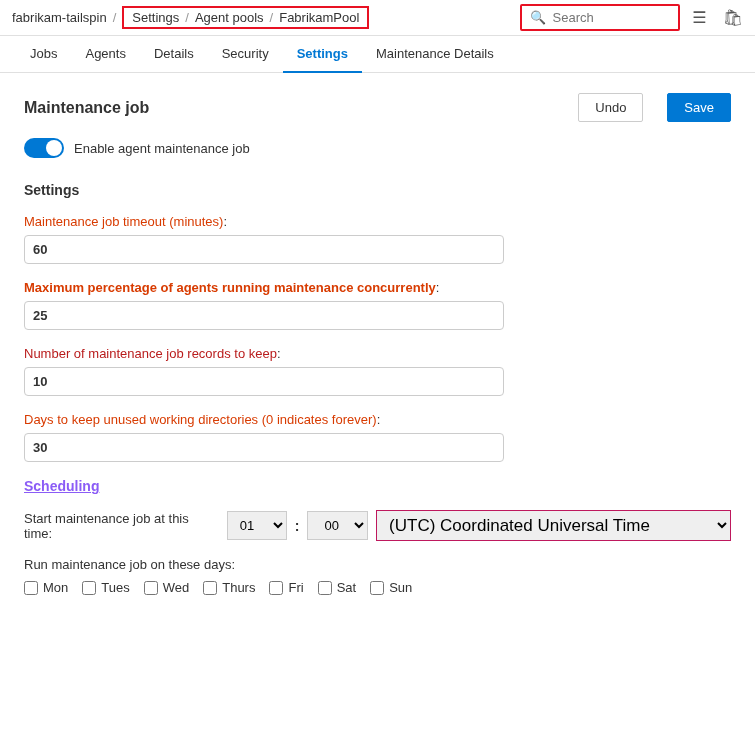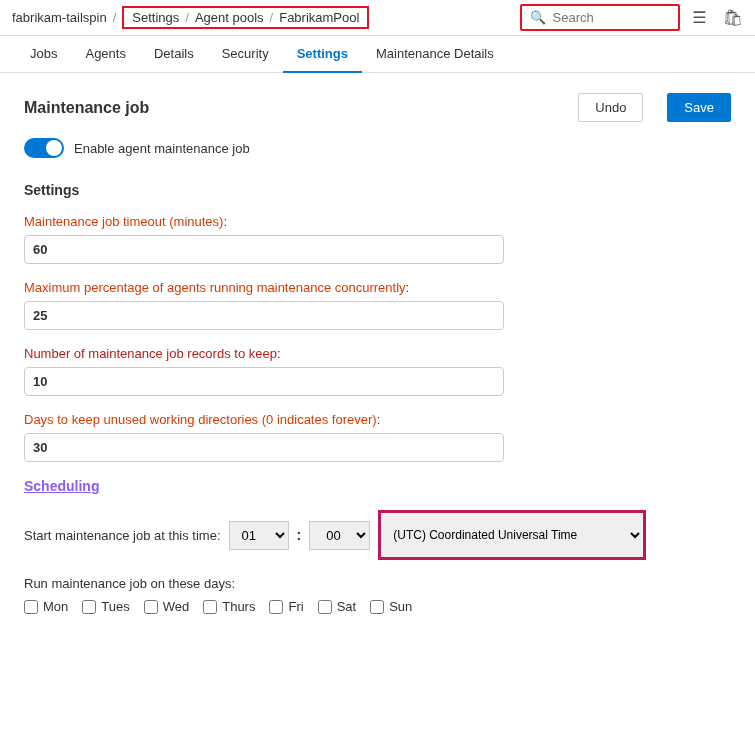--- a/index.html
+++ b/index.html
@@ -290,21 +290,21 @@
 
   <div class="form-group">
     <label class="form-label">
       <span style="color:#d83b01;">Maintenance job timeout (minutes)</span><span style="color:#333;">:</span>
     </label>
     <input class="form-input" type="text" value="60" style="">
   </div>
 
   <div class="form-group">
     <label class="form-label">
-      <span style="color:#d83b01;">Maximum percentage of agents running maintenance concurrently</span><span style="color:#333;">:</span>
+      <span style="color:#d83b01;font-weight:bold;">Maximum percentage of agents running maintenance concurrently</span><span style="color:#333;">:</span>
     </label>
     <input class="form-input" type="text" value="25" style="">
   </div>
 
   <div class="form-group">
     <label class="form-label">
       <span style="color:#b91c1c;">Number of maintenance job records to keep</span><span style="color:#333;">:</span>
     </label>
     <input class="form-input" type="text" value="10" style="">
   </div>
@@ -334,21 +334,21 @@
       <option value="11">11</option>
       <option value="12">12</option>
     </select>
     <span style="font-size:14px; font-weight:600;">:</span>
     <select style="border:1px solid #ccc; padding:5px 12px; font-size:13px; min-width:60px;">
       <option value="00">00</option>
       <option value="15">15</option>
       <option value="30">30</option>
       <option value="45">45</option>
     </select>
-    <select style="border:3px solid #be185d; padding:14px 8px; font-size:12px; min-width:240px;">
+    <select style="border:1px solid #be185d; padding:4px 8px; font-size:17px; min-width:240px;">
       <option value="utc">(UTC) Coordinated Universal Time</option>
       <option value="est">(UTC-05:00) Eastern Time (US &amp; Canada)</option>
       <option value="pst">(UTC-08:00) Pacific Time (US &amp; Canada)</option>
     </select>
   </div>
 
   <div>
     <div class="days-label">Run maintenance job on these days:</div>
     <div class="days-row">
       <label class="day-item">

